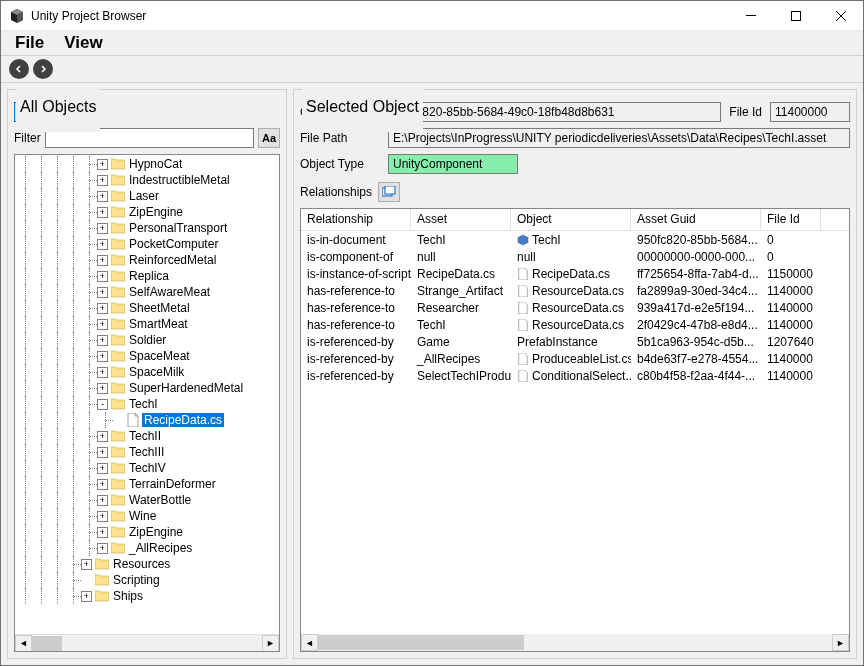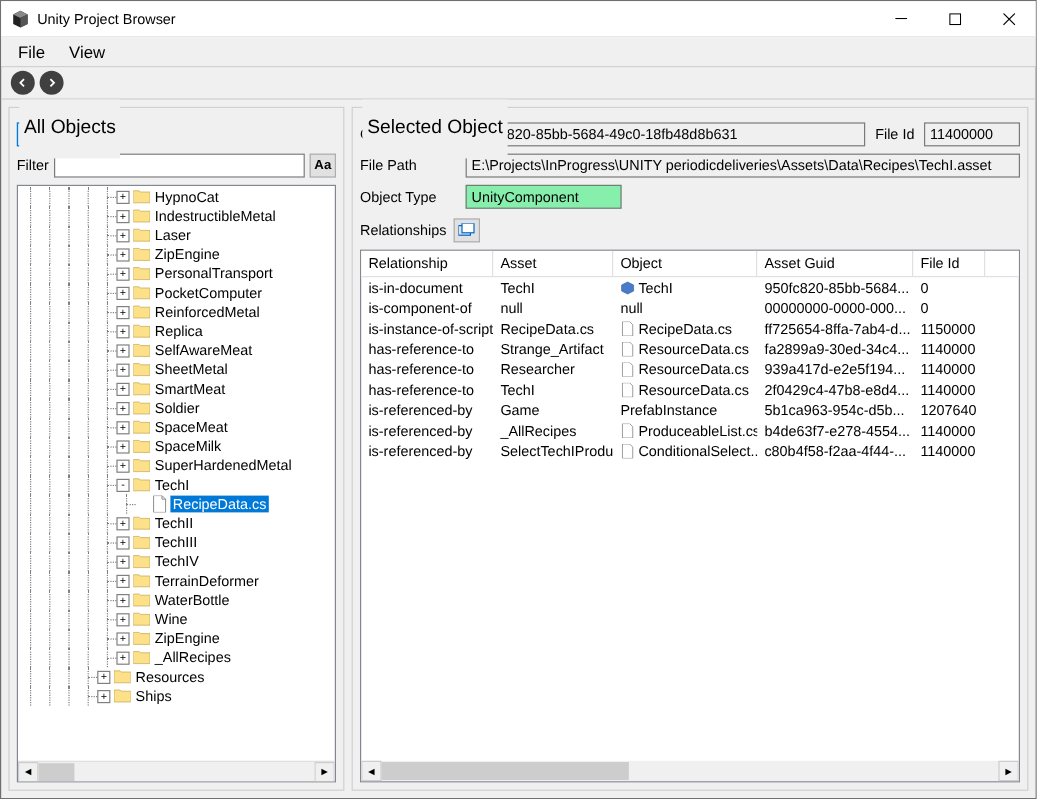--- a/index.html
+++ b/index.html
@@ -3,21 +3,21 @@
 <meta charset="utf-8">
 <style>
 * { box-sizing: border-box; margin: 0; padding: 0; }
 body { font-family: "Segoe UI", Tahoma, sans-serif; font-size: 12px; background: #fff; color: #000; user-select: none; }
 .window { width: 864px; height: 666px; border: 1px solid #707070; display: flex; flex-direction: column; background: #f0f0f0; }
 .titlebar { height: 30px; display: flex; align-items: center; background: #fff; border-bottom: 1px solid #e8e8e8; }
 .titlebar .icon { width: 16px; height: 16px; margin: 0 6px 0 8px; }
 .titlebar .title { flex: 1; font-size: 12px; }
 .titlebar .wbtn { width: 45px; height: 29px; display: flex; align-items: center; justify-content: center; font-size: 10px; }
 .menubar { height: 24px; display: flex; align-items: center; padding: 0 4px; background: #f0f0f0; }
-.menubar .mitem { padding: 3px 10px; font-size: 14px; }
+.menubar .mitem { padding: 3px 10px; font-size: 17px; font-weight: bold; }
 .toolbar { height: 28px; display: flex; align-items: center; padding: 0 8px; gap: 4px; border-top: 1px solid #d0d0d0; border-bottom: 1px solid #d0d0d0; }
 .navbtn { width: 20px; height: 20px; border-radius: 10px; background: #404040; display: flex; align-items: center; justify-content: center; }
 .navbtn svg { fill: #fff; }
 .content { flex: 1; display: flex; padding: 6px; gap: 6px; overflow: hidden; }
 .panel { border: 1px solid #d0d0d0; background: #f0f0f0; display: flex; flex-direction: column; position: relative; }
 .panel-left { width: 280px; }
 .panel-right { flex: 1; }
 .panel-title { position: absolute; top: -8px; left: 8px; background: #f0f0f0; padding: 16px 4px; font-size: 16px; }
 .panel-body { padding: 12px 6px 6px 6px; flex: 1; display: flex; flex-direction: column; overflow: hidden; }
 .view-toggles { display: flex; gap: 2px; margin-bottom: 6px; }
@@ -458,20 +458,31 @@
                 <svg class="fold-icon" viewBox="0 0 14 12">
                   <path d="M0 1 h5 l1 1 h8 v9 h-14 z" fill="#fce08a" stroke="#b89b3a" stroke-width="0.5"></path>
                 </svg>
                 <span class="tree-label">Resources</span>
               </div>
               <div class="tree-row">
                 <span class="indent"></span>
                 <span class="indent"></span>
                 <span class="indent"></span>
                 <span class="indent h"></span>
+                <span style="width:14px;display:inline-block"></span>
+                <svg class="fold-icon" viewBox="0 0 14 12">
+                  <path d="M0 1 h5 l1 1 h8 v9 h-14 z" fill="#fce08a" stroke="#b89b3a" stroke-width="0.5"></path>
+                </svg>
+                <span class="tree-label">Scripting</span>
+              </div>
+              <div class="tree-row">
+                <span class="indent"></span>
+                <span class="indent"></span>
+                <span class="indent"></span>
+                <span class="indent h"></span>
                 <span class="exp">+</span>
                 <svg class="fold-icon" viewBox="0 0 14 12">
                   <path d="M0 1 h5 l1 1 h8 v9 h-14 z" fill="#fce08a" stroke="#b89b3a" stroke-width="0.5"></path>
                 </svg>
                 <span class="tree-label">Ships</span>
               </div>
             </div>
           <div class="tree-hscroll">
             <div class="harrow">◄</div>
             <div class="htrack">

